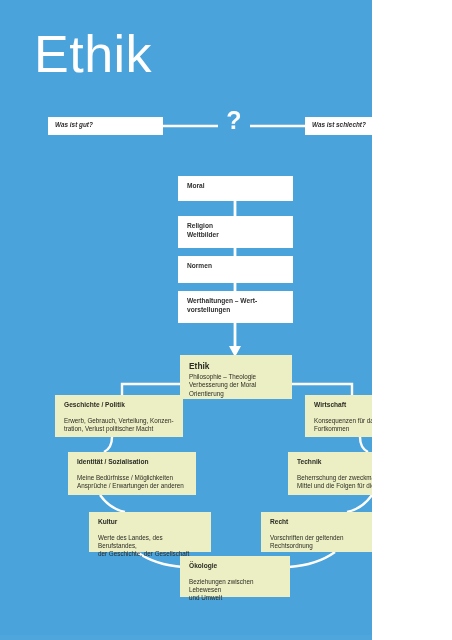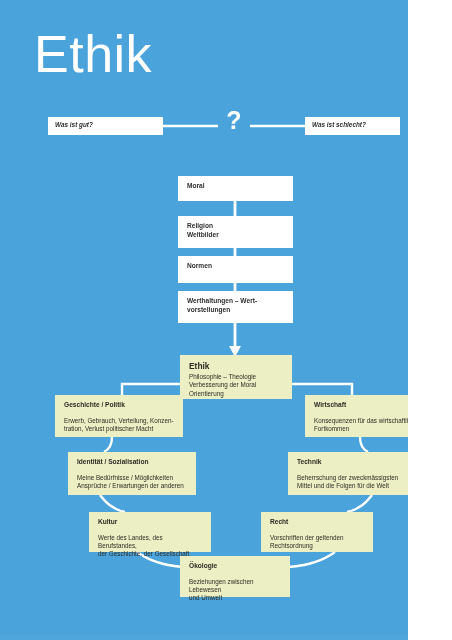--- a/index.html
+++ b/index.html
@@ -2,21 +2,21 @@
 <html><head>
 <meta charset="utf-8">
 <style>
   html, body {
     margin: 0;
     padding: 0;
     background: #ffffff;
   }
   #page {
     position: relative;
-    width: 408px;
+    width: 372px;
     height: 640px;
     background: #4aa3db;
     overflow: hidden;
     font-family: "Liberation Sans", "DejaVu Sans", sans-serif;
   }
   #bottom-band {
     position: absolute;
     left: 0;
     bottom: 0;
     width: 452px;

